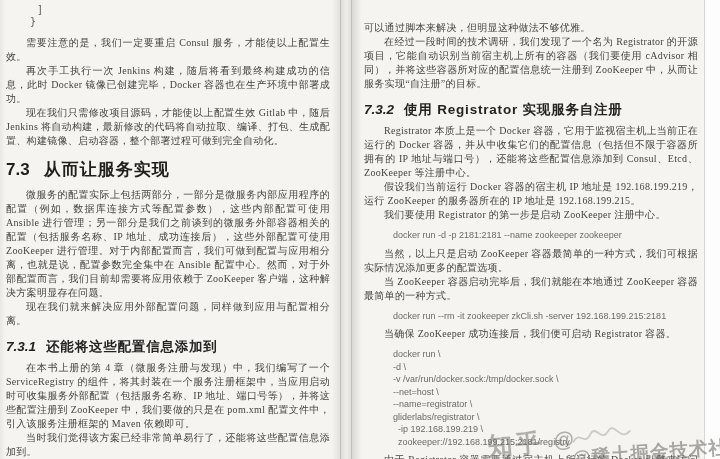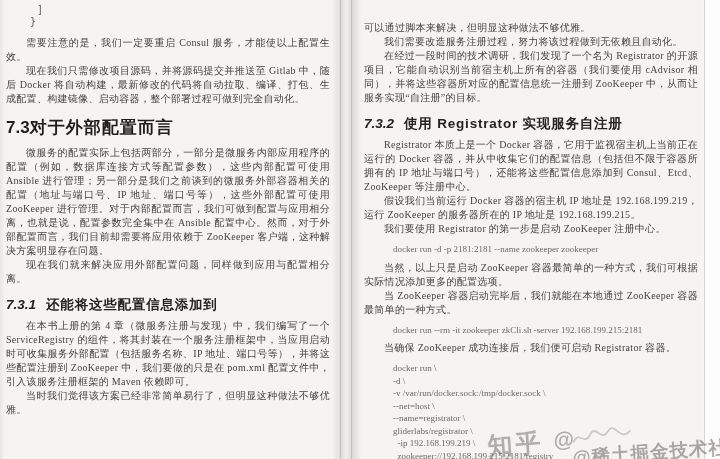--- a/index.html
+++ b/index.html
@@ -52,31 +52,31 @@
     font-size:10px; line-height:12px; color:#5c5a57; margin-bottom:8px;
   }
   .code-top .line2 { padding-left:24px; }
   .code-top .line1 { padding-left:31px; }
 
   h1.sec {
     margin:13px 0 9px 0; font-family:"Liberation Sans","DejaVu Sans",sans-serif;
     font-size:17px; line-height:18px; color:#1f1e1c; font-weight:bold;
     letter-spacing:1px;
   }
-  h1.sec .num { letter-spacing:0;text-align:right; }
+  h1.sec .num { margin-right:14px; letter-spacing:0;text-align:right; }
   h2.sec {
     margin:11px 0 7px 0; font-family:"Liberation Sans","DejaVu Sans",sans-serif;
     font-size:13.5px; line-height:15px; color:#242322; font-weight:bold;
     letter-spacing:0.8px;
   }
   h2.sec .num { margin-right:10px; letter-spacing:0;font-style:italic; }
 
   pre.code {
     margin:7px 0 5px 0; padding:0 0 0 29px;
-    font-family:Liberation Serif, serif;
+    font-family:Liberation Sans, sans-serif;
     font-size:9px; line-height:12.5px; color:#6b6966;
     white-space:pre; letter-spacing:0;
   }
 
   
   .watermark {
     position:absolute; left:128px; top:404px; width:225px; height:54px;
     transform:rotate(-4deg); z-index:5; pointer-events:none;
     font-family:"Liberation Sans","DejaVu Sans",sans-serif; font-weight:bold;
     color:rgba(118,115,111,0.55);
@@ -92,39 +92,39 @@
 
 <div class="book">
 
   <div class="page page-left">
     <div class="code-top">
       <div class="line1">]</div>
       <div class="line2">}</div>
     </div>
 
     <p class="para indent">需要注意的是，我们一定要重启 Consul 服务，才能使以上配置生效。</p>
-    <p class="para indent">现在我们只需修改项目源码，并将源码提交并推送至 Gitlab 中，随后 Docker 将自动构建，最新修改的代码将自动拉取、编译、打包、生成配置、构建镜像、启动容器，整个部署过程可做到完全自动化。</p>
+    <p class="para indent">再次手工执行一次 Jenkins 构建，随后将看到最终构建成功的信息，此时 Docker 镜像已创建完毕，Docker 容器也在生产环境中部署成功。</p>
+    <p class="para indent">现在我们只需修改项目源码，才能使以上配置生效 Gitlab 中，随后 Jenkins 将自动构建，最新修改的代码将自动拉取、编译、打包、生成配置、构建镜像、启动容器，整个部署过程可做到完全自动化。</p>
 
-    <h1 class="sec"><span class="num">7.3</span><span>对于外部配置而言</span></h1>
+    <h1 class="sec"><span class="num">7.3</span><span>从而让服务实现</span></h1>
 
-    <p class="para indent">微服务的配置实际上包括两部分，一部分是微服务内部应用程序的配置（例如，数据库连接方式等配置参数），这些内部配置可使用 Ansible 进行管理；另一部分是我们之前谈到的微服务外部容器相关的配置（地址与端口号、IP 地址、端口号等），这些外部配置可使用 ZooKeeper 进行管理。对于内部配置而言，我们可做到配置与应用相分离，也就是说，配置参数完全集中在 Ansible 配置中心。然而，对于外部配置而言，我们目前却需要将应用依赖于 ZooKeeper 客户端，这种解决方案明显存在问题。</p>
+    <p class="para indent">微服务的配置实际上包括两部分，一部分是微服务内部应用程序的配置（例如，数据库连接方式等配置参数），这些内部配置可使用 Ansible 进行管理；另一部分是我们之前谈到的微服务外部容器相关的配置（包括服务名称、IP 地址、成功连接后），这些外部配置可使用 ZooKeeper 进行管理。对于内部配置而言，我们可做到配置与应用相分离，也就是说，配置参数完全集中在 Ansible 配置中心。然而，对于外部配置而言，我们目前却需要将应用依赖于 ZooKeeper 客户端，这种解决方案明显存在问题。</p>
     <p class="para indent">现在我们就来解决应用外部配置问题，同样做到应用与配置相分离。</p>
 
     <h2 class="sec"><span class="num">7.3.1</span><span>还能将这些配置信息添加到</span></h2>
 
     <p class="para indent">在本书上册的第 4 章（微服务注册与发现）中，我们编写了一个 ServiceRegistry 的组件，将其封装在一个服务注册框架中，当应用启动时可收集服务外部配置（包括服务名称、IP 地址、端口号等），并将这些配置注册到 ZooKeeper 中，我们要做的只是在 pom.xml 配置文件中，引入该服务注册框架的 Maven 依赖即可。</p>
-    <p class="para indent">当时我们觉得该方案已经非常简单易行了，但明显这种做法不够优雅。</p>
+    <p class="para indent">当时我们觉得该方案已经非常简单易行了，还能将这些配置信息添加到。</p>
 
   </div>
 
   <div class="gutter"></div>
 
   <div class="page page-right">
     <p class="para">可以通过脚本来解决，但明显这种做法不够优雅。</p>
-    <p class="para indent">我们需要改造服务注册过程，努力将该过程做到无依赖且自动化。</p>
     <p class="para indent">在经过一段时间的技术调研，我们发现了一个名为 Registrator 的开源项目，它能自动识别当前宿主机上所有的容器（我们要使用 cAdvisor 相同），并将这些容器所对应的配置信息统一注册到 ZooKeeper 中，从而让服务实现“自注册”的目标。</p>
 
     <h2 class="sec"><span class="num">7.3.2</span><span>使用 Registrator 实现服务自注册</span></h2>
 
     <p class="para indent">Registrator 本质上是一个 Docker 容器，它用于监视宿主机上当前正在运行的 Docker 容器，并从中收集它们的配置信息（包括但不限于容器所拥有的 IP 地址与端口号），还能将这些配置信息添加到 Consul、Etcd、ZooKeeper 等注册中心。</p>
     <p class="para indent">假设我们当前运行 Docker 容器的宿主机 IP 地址是 192.168.199.219，运行 ZooKeeper 的服务器所在的 IP 地址是 192.168.199.215。</p>
     <p class="para indent">我们要使用 Registrator 的第一步是启动 ZooKeeper 注册中心。</p>
 
     <pre class="code">docker run -d -p 2181:2181 --name zookeeper zookeeper</pre>
 

